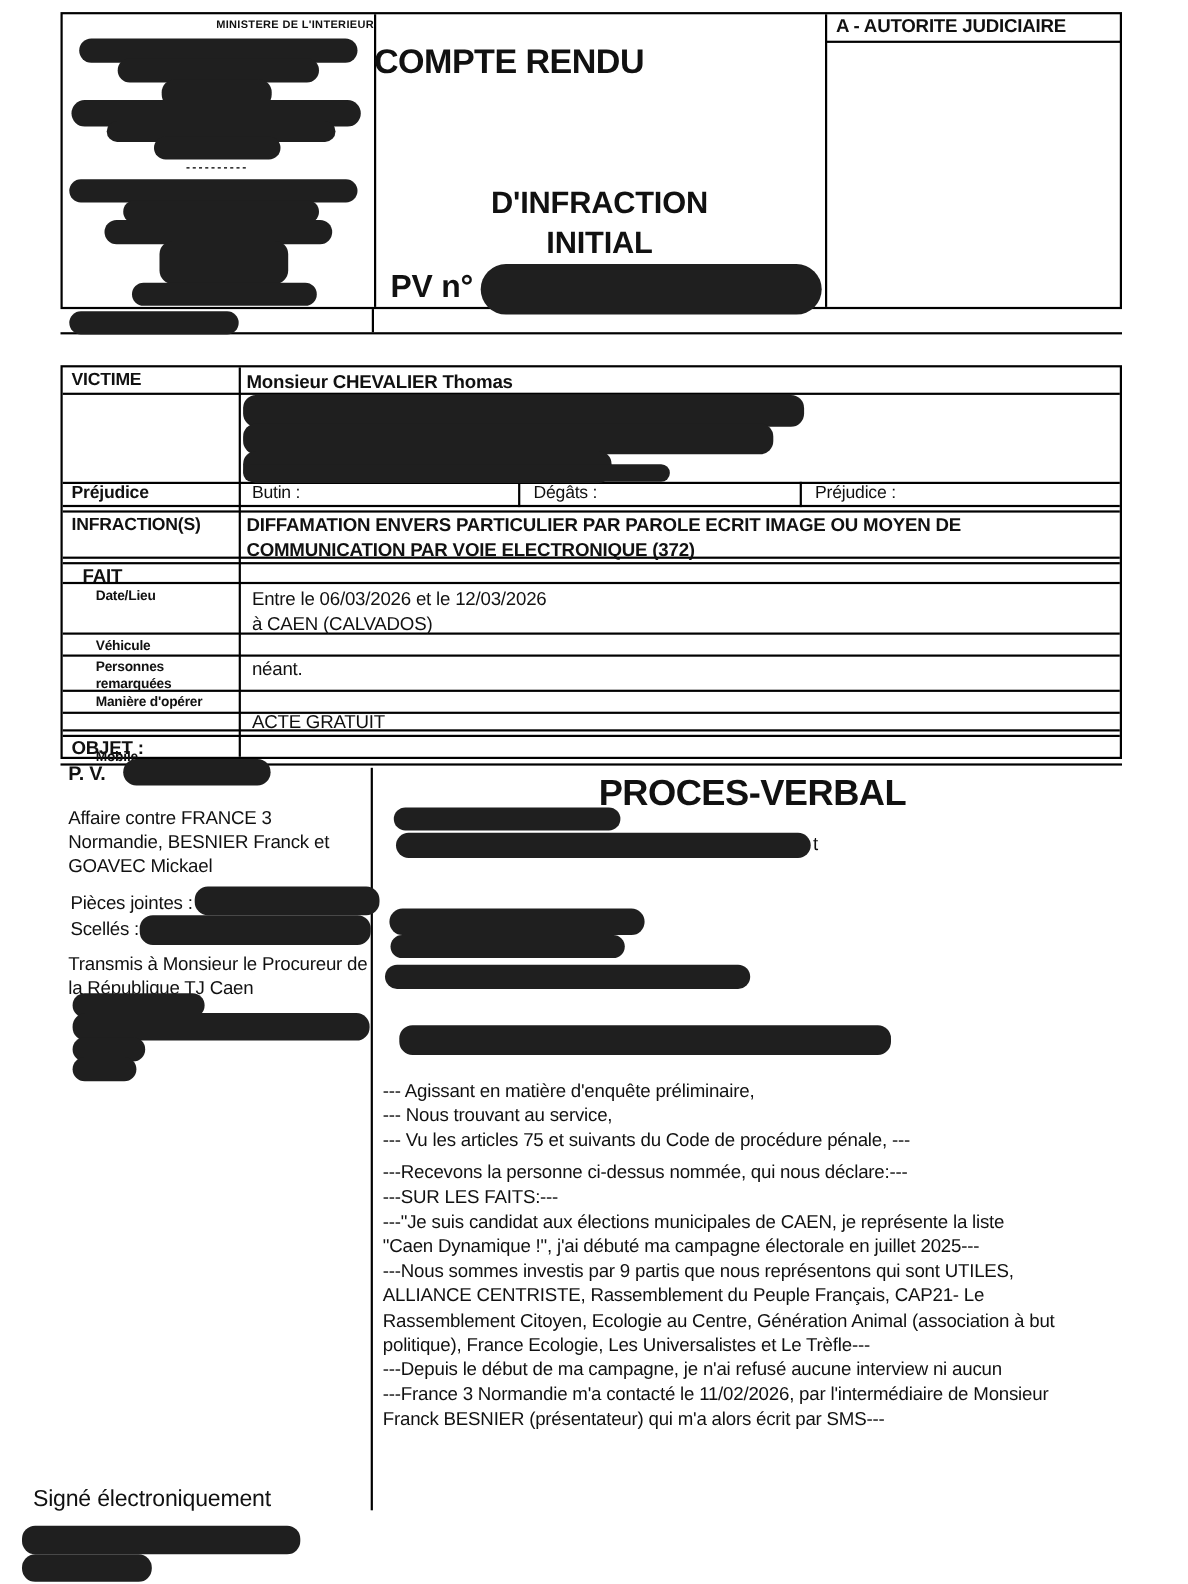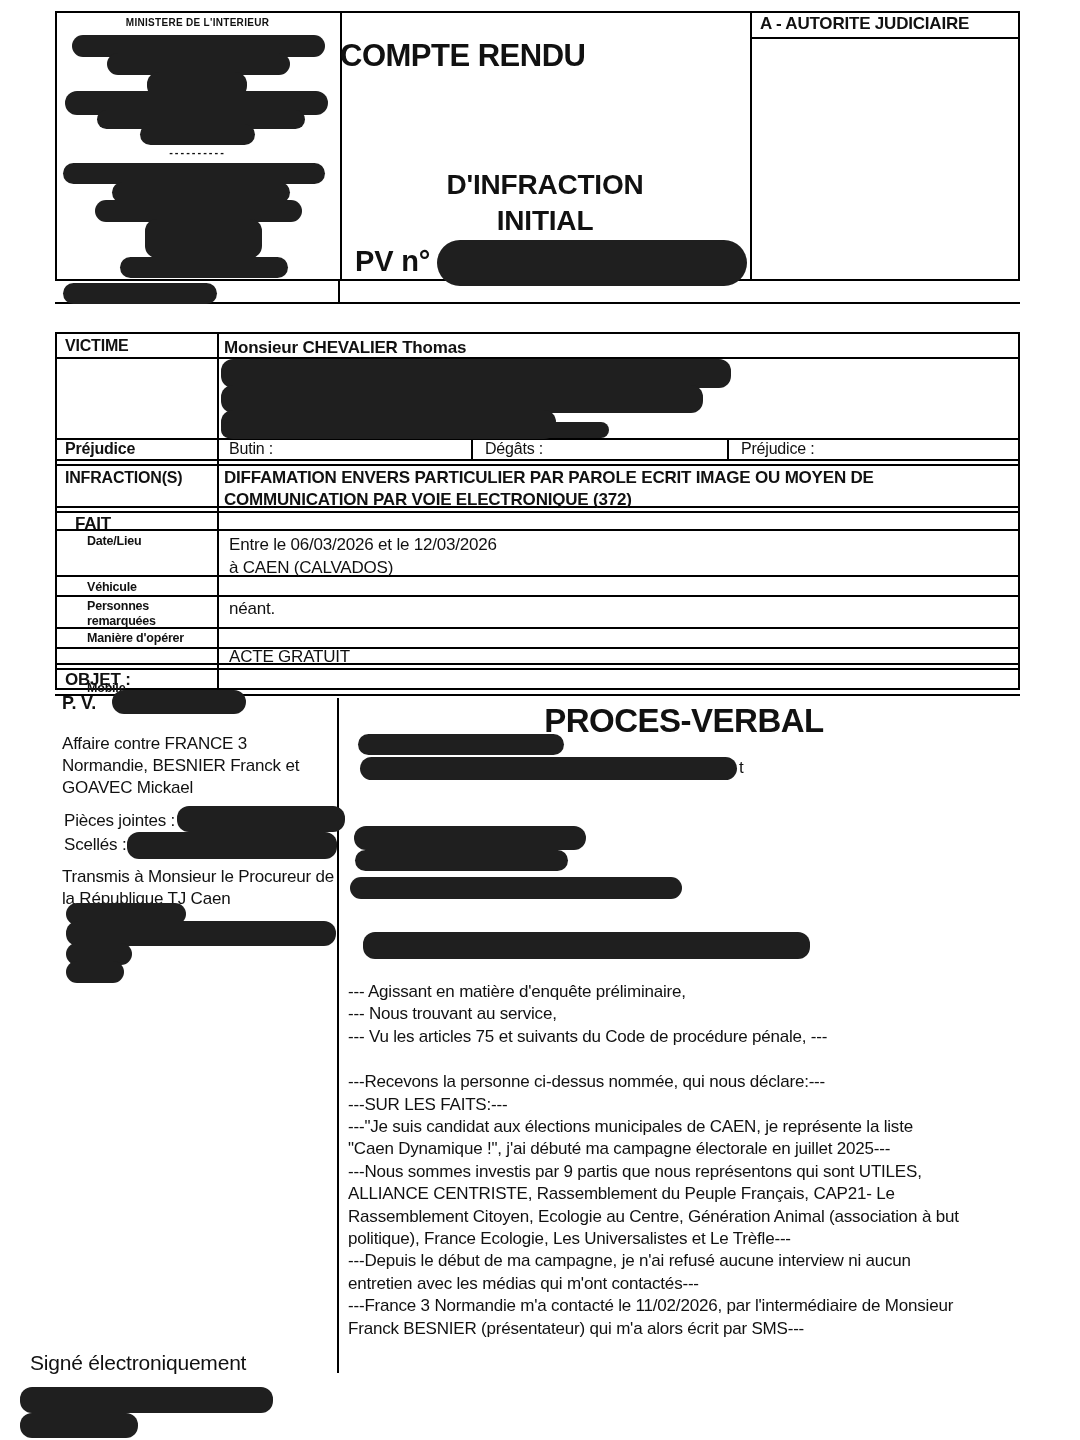--- a/index.html
+++ b/index.html
@@ -5,37 +5,37 @@
   html,body{margin:0;padding:0;background:#fff;}
   .page{position:relative;width:1080px;height:1440px;background:#ffffff;overflow:hidden;
         font-family:"Liberation Sans",sans-serif;color:#111;letter-spacing:-0.2px;}
   .abs{position:absolute;}
   .redact{position:absolute;background:#1f1f1f;border-radius:12px;}
   .vl{position:absolute;width:2px;background:#000;}
   .hl{position:absolute;height:2px;background:#000;}
   .dbl{position:absolute;height:7px;border-top:2px solid #000;border-bottom:2px solid #000;box-sizing:border-box;}
   .b{font-weight:bold;}
   .hbox{position:absolute;left:55px;top:11px;width:965px;height:270px;border:2px solid #000;box-sizing:border-box;}
-  .ministry{position:absolute;left:55px;top:17px;width:285px;text-align:center;font-size:10px;font-weight:bold;letter-spacing:0.3px;}
+  .ministry{position:absolute;left:55px;top:17px;width:285px;text-align:right;font-size:10px;font-weight:bold;letter-spacing:0.3px;}
   .dashes{position:absolute;left:55px;top:146px;width:285px;text-align:center;font-size:11px;font-weight:bold;letter-spacing:2px;}
   .title1{position:absolute;left:340px;top:38px;width:410px;text-align:left;font-size:31px;font-weight:bold;letter-spacing:-0.5px;}
   .title2{position:absolute;left:340px;top:169px;width:410px;text-align:center;font-size:28px;font-weight:bold;}
   .title3{position:absolute;left:340px;top:205px;width:410px;text-align:center;font-size:28px;font-weight:bold;}
   .pvno{position:absolute;left:355px;top:245px;font-size:29px;font-weight:bold;}
   .authority{position:absolute;left:750px;top:11px;width:270px;box-sizing:border-box;padding:3px 0 3px 10px;
              border-bottom:2px solid #000;font-size:17px;font-weight:bold;}
   .tbl{position:absolute;left:55px;top:332px;width:965px;height:358px;border:2px solid #000000;box-sizing:border-box;}
   .lbl{position:absolute;font-size:16px;font-weight:bold;white-space:nowrap;}
   .slbl{position:absolute;font-size:12.5px;font-weight:bold;line-height:15px;}
   .val{position:absolute;font-size:17px;white-space:nowrap;}
   .bval{position:absolute;font-size:17px;font-weight:bold;white-space:nowrap;line-height:21.5px;}
   .leftcol{font-size:17px;line-height:22px;white-space:nowrap;}
   .bodylines{position:absolute;left:348px;top:981px;width:672px;font-size:17px;line-height:22.4px;}
   .bodylines > div{white-space:nowrap;}
-  .bodylines > div:nth-child(4){margin-top:23px;}
+  .bodylines > div:nth-child(4){margin-top:7px;}
   .pvtitle{position:absolute;left:348px;top:702px;width:672px;text-align:center;
            font-size:33px;font-weight:bold;letter-spacing:-0.5px;}
   .sig{position:absolute;left:30px;top:1351px;font-size:21px;}
   .frag{position:absolute;font-size:17px;}
 </style>
 </head>
 <body>
 
 <div class="page">
 
@@ -170,21 +170,20 @@
       <div>--- Vu les articles 75 et suivants du Code de procédure pénale, ---</div>
       <div>---Recevons la personne ci-dessus nommée, qui nous déclare:---</div>
       <div>---SUR LES FAITS:---</div>
       <div>---"Je suis candidat aux élections municipales de CAEN, je représente la liste</div>
       <div>"Caen Dynamique !", j'ai débuté ma campagne électorale en juillet 2025---</div>
       <div>---Nous sommes investis par 9 partis que nous représentons qui sont UTILES,</div>
       <div>ALLIANCE CENTRISTE, Rassemblement du Peuple Français, CAP21- Le</div>
       <div>Rassemblement Citoyen, Ecologie au Centre, Génération Animal (association à but</div>
       <div>politique), France Ecologie, Les Universalistes et Le Trèfle---</div>
       <div>---Depuis le début de ma campagne, je n'ai refusé aucune interview ni aucun</div>
-      <div>entretien avec les médias qui m'ont contactés---</div>
       <div>---France 3 Normandie m'a contacté le 11/02/2026, par l'intermédiaire de Monsieur</div>
       <div>Franck BESNIER (présentateur) qui m'a alors écrit par SMS---</div>
     </div>
 
   <div class="sig">Signé électroniquement</div>
   <div class="redact" style="left:20px;top:1387px;width:253px;height:26px;"></div>
   <div class="redact" style="left:20px;top:1413px;width:118px;height:25px;"></div>
 
 </div>
 

